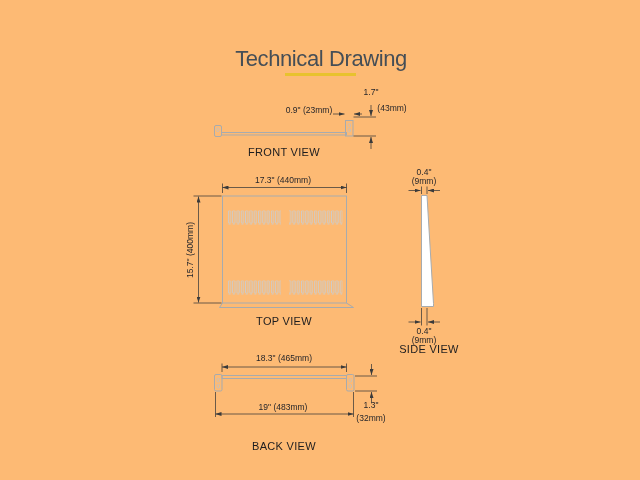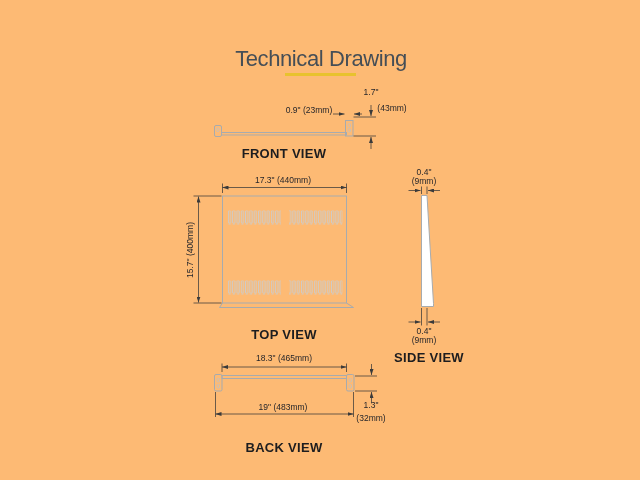--- a/index.html
+++ b/index.html
@@ -4,21 +4,21 @@
 <style>
   html,body{margin:0;padding:0;background:#ffffff;}
   #stage{position:relative;width:640px;height:480px;background:#fdba74;overflow:hidden;
          font-family:"Liberation Sans", sans-serif;}
   .page-title{position:absolute;left:321px;top:46px;transform:translateX(-50%);
 agentml    white-space:nowrap;font-size:22px;letter-spacing:-0.4px;color:#454e56;font-weight:400;}
   .title-underline{position:absolute;left:285px;top:73px;width:71px;height:2.5px;background:#e8c22e;}
   .dim-text{position:absolute;transform:translateX(-50%);white-space:nowrap;
             font-size:8.5px;color:#26262a;line-height:9px;}
   .view-label{position:absolute;transform:translateX(-50%);white-space:nowrap;
-              font-size:13px;font-weight:bold;letter-spacing:0.3px;color:#1d1d1f;}
+              font-size:11px;font-weight:normal;letter-spacing:0.3px;color:#1d1d1f;}
   .rot-text{position:absolute;transform:translate(-50%,-50%) rotate(-90deg);
             white-space:nowrap;font-size:8.5px;color:#26262a;}
   svg{position:absolute;left:0;top:0;}
 </style>
 </head>
 <body>
 
 <div id="stage">
 
   <div class="page-title">Technical Drawing</div>
@@ -122,27 +122,27 @@
     </g>
   </svg>
 
   <div class="dim-text" style="left:309px;top:106px;">0.9" (23mm)</div>
   <div class="dim-text" style="left:371px;top:88px;">1.7"</div>
   <div class="dim-text" style="left:392px;top:97px;margin-top:7px;">(43mm)</div>
   <div class="view-label" style="left:284px;top:146px;">FRONT VIEW</div>
 
   <div class="dim-text" style="left:283px;top:176px;">17.3" (440mm)</div>
   <div class="rot-text" style="left:190px;top:250px;">15.7" (400mm)</div>
-  <div class="view-label" style="left:284px;top:315px;margin-top:12px;">TOP VIEW</div>
+  <div class="view-label" style="left:284px;top:315px;">TOP VIEW</div>
 
   <div class="dim-text" style="left:424px;top:168px;">0.4"</div>
   <div class="dim-text" style="left:424px;top:177px;">(9mm)</div>
   <div class="dim-text" style="left:424px;top:327px;">0.4"</div>
   <div class="dim-text" style="left:424px;top:336px;">(9mm)</div>
-  <div class="view-label" style="left:429px;top:350px;">SIDE VIEW</div>
+  <div class="view-label" style="left:429px;top:343px;">SIDE VIEW</div>
 
   <div class="dim-text" style="left:284px;top:354px;">18.3" (465mm)</div>
   <div class="dim-text" style="left:283px;top:403px;">19" (483mm)</div>
   <div class="dim-text" style="left:371px;top:401px;">1.3"</div>
   <div class="dim-text" style="left:371px;top:414px;">(32mm)</div>
   <div class="view-label" style="left:284px;top:420px;margin-top:20px;">BACK VIEW</div>
 
 </div>
 
 </body></html>

